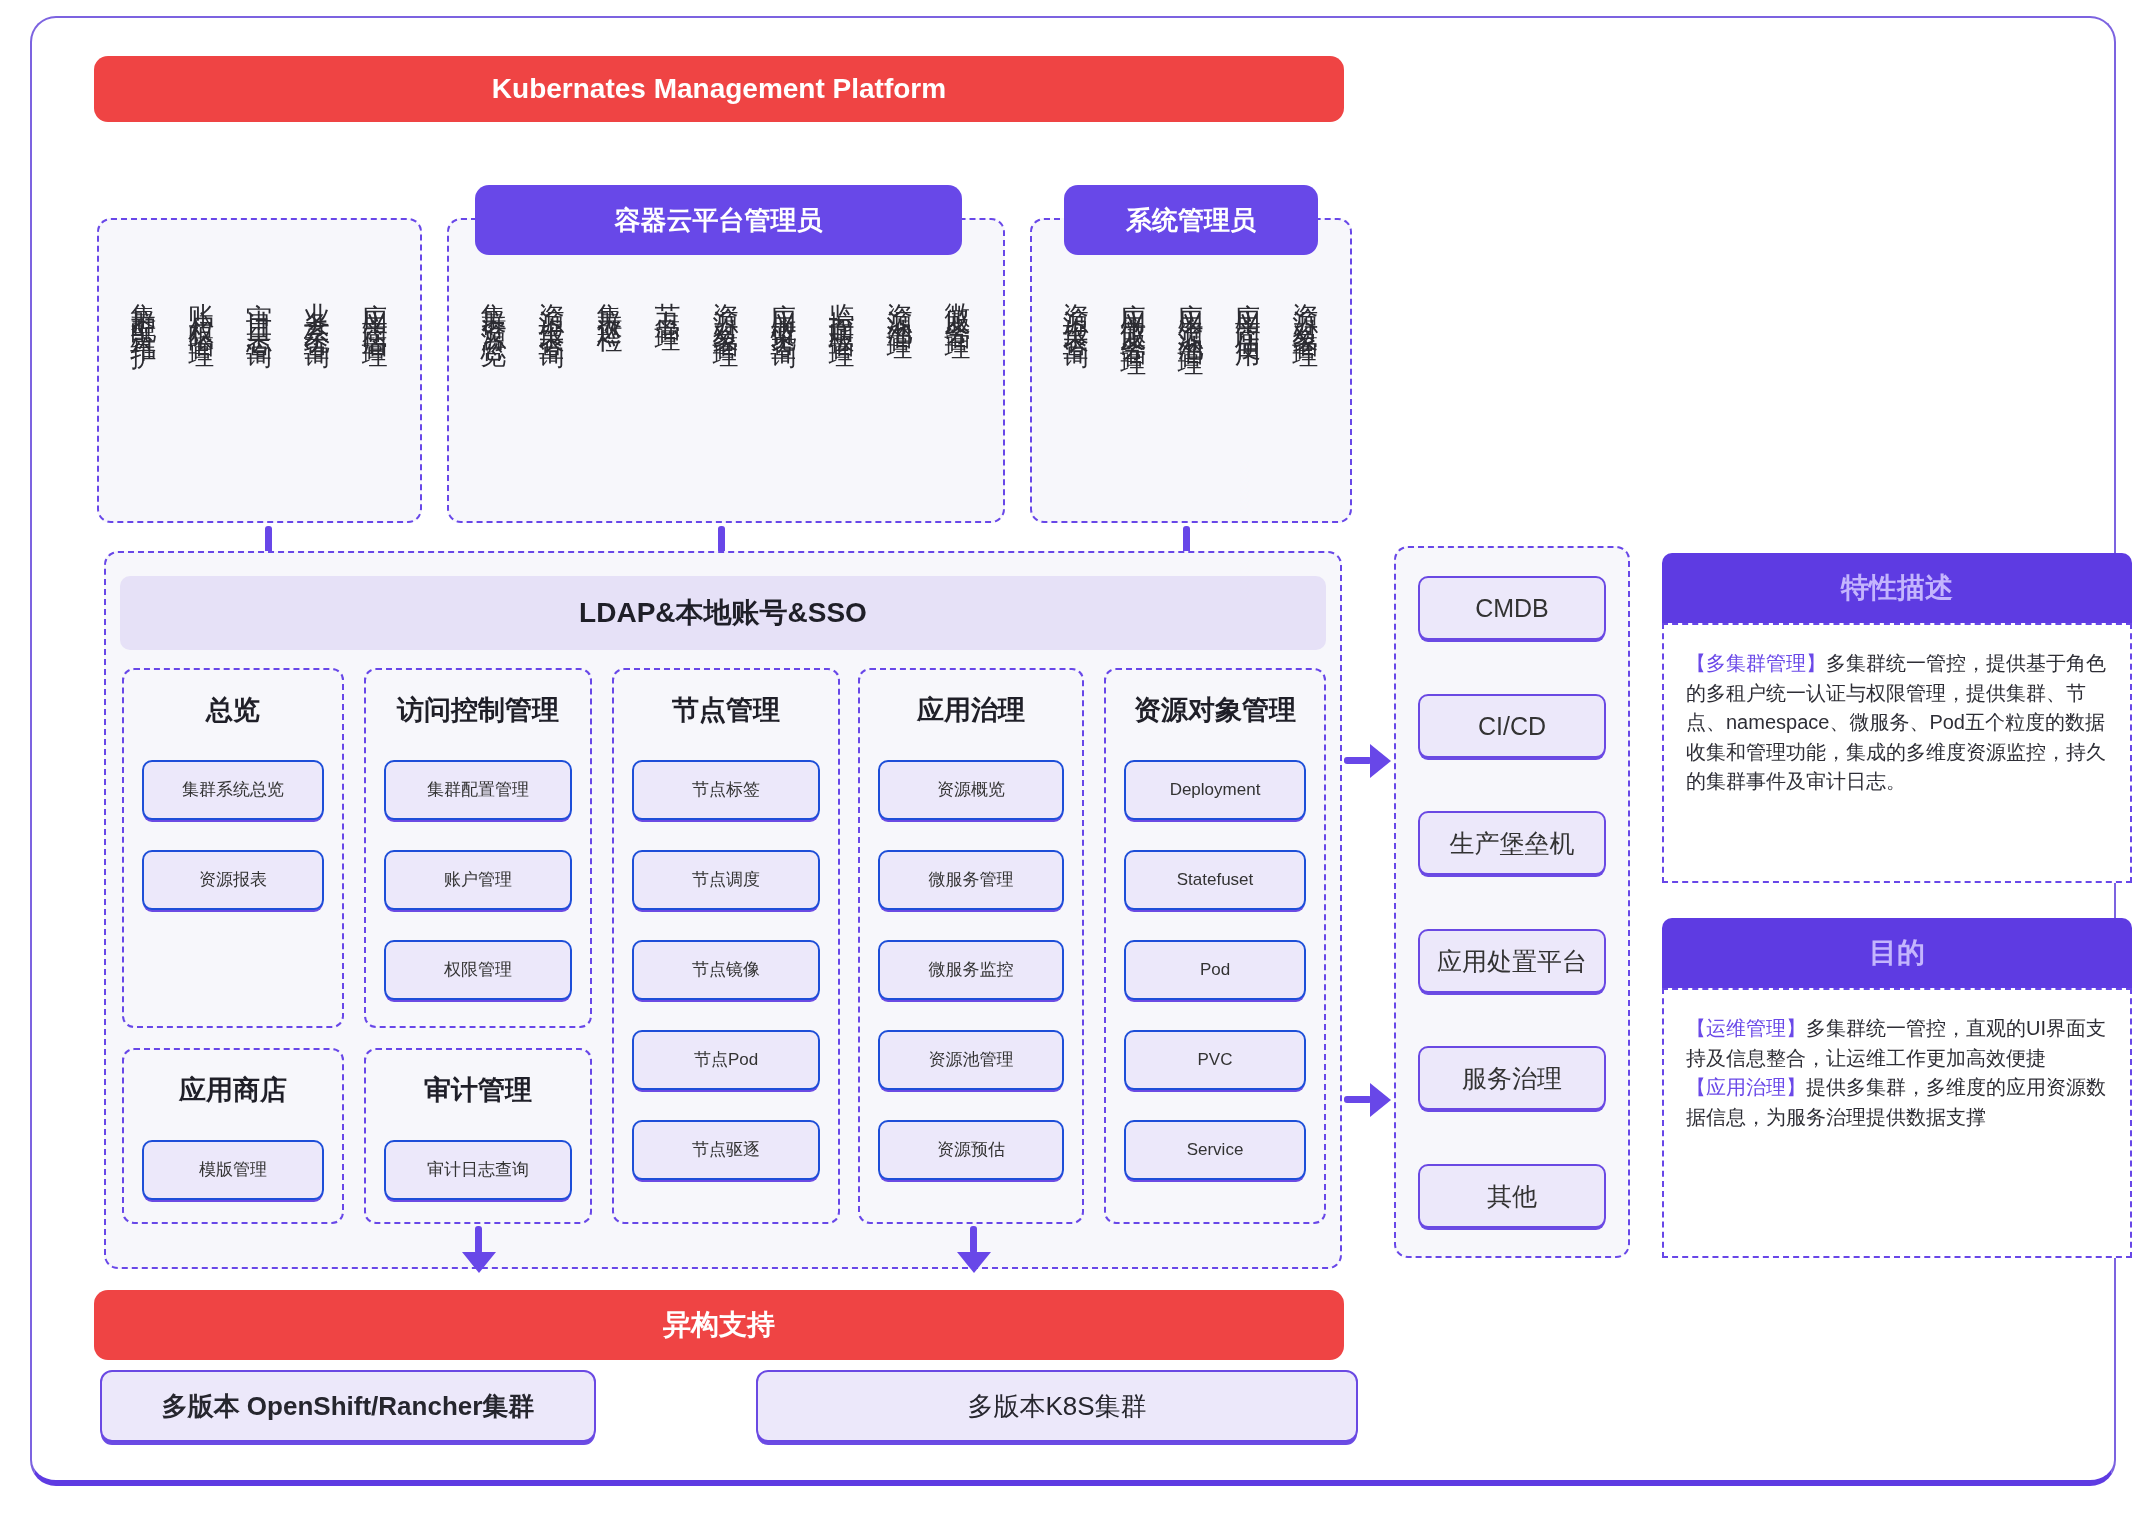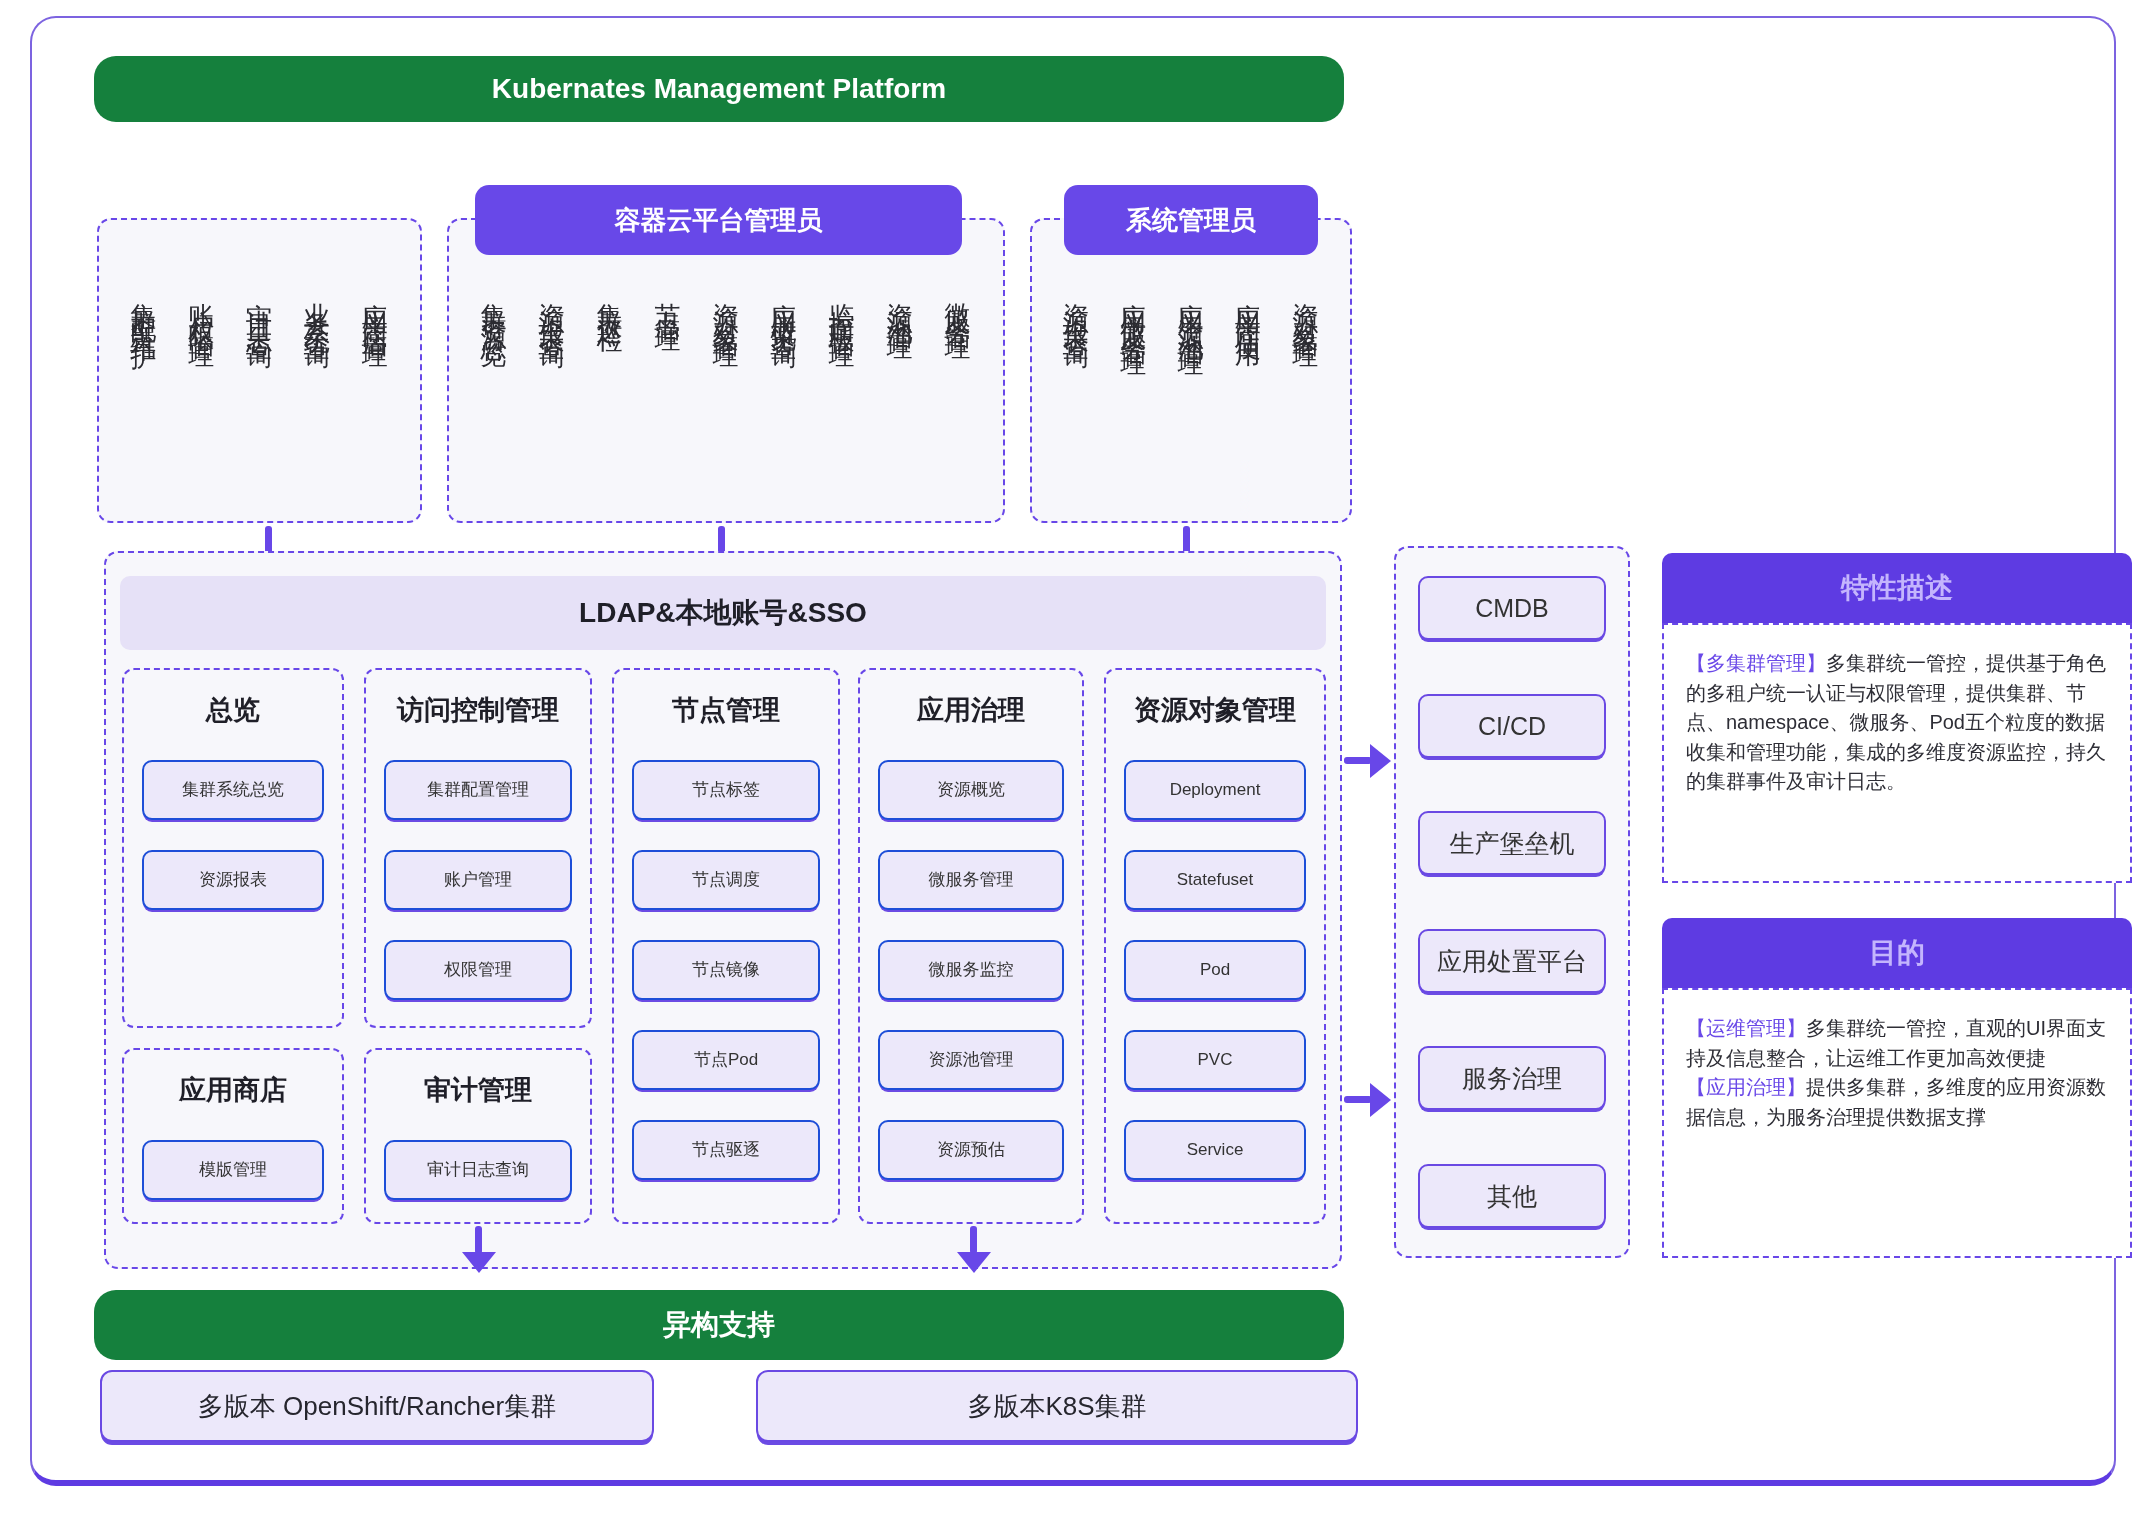--- a/index.html
+++ b/index.html
@@ -4,21 +4,21 @@
 <style>
   html,body{margin:0;padding:0;background:#ffffff;}
   body{width:2144px;height:1540px;position:relative;overflow:hidden;
        font-family:"Liberation Sans","DejaVu Sans",sans-serif;color:#2e2e36;}
 
   
   .outer{position:absolute;left:30px;top:16px;width:2082px;height:1462px;
          border:2px solid #7c63e0;border-bottom:6px solid #5e3be2;border-radius:26px;background:#fff;}
 
   
-  .banner{position:absolute;background:#15803d;color:#fff;font-weight:700;text-align:center;border-radius:22px;}
+  .banner{position:absolute;background:#ef4444;color:#fff;font-weight:700;text-align:center;border-radius:14px;}
   .top-banner{left:62px;top:38px;width:1250px;height:66px;line-height:66px;font-size:28px;}
   .hetero-banner{left:62px;top:1272px;width:1250px;height:70px;line-height:70px;font-size:28px;}
 
   
   .role-dash{position:absolute;border:2px dashed #6847e8;border-radius:14px;background:#f7f7fb;
              display:flex;justify-content:space-evenly;align-items:flex-start;
              padding-top:62px;box-sizing:border-box;}
   .r1{left:65px;top:200px;width:325px;height:305px;}
   .r2{left:415px;top:200px;width:558px;height:305px;}
   .r3{left:998px;top:200px;width:322px;height:305px;}
@@ -79,21 +79,21 @@
   .panel-body{position:absolute;border:2px dashed #6847e8;background:#fff;box-sizing:border-box;
               padding:24px 22px;font-size:20px;line-height:1.48;color:#2e2e36;}
   .pb-f{left:1630px;top:605px;width:470px;height:260px;}
   .pb-p{left:1630px;top:970px;width:470px;height:270px;}
   .tag{color:#6a49e8;}
 
   
   .cluster{position:absolute;background:#ece8fa;border:2px solid #6a49e3;border-radius:12px;
            text-align:center;font-size:26px;color:#26262e;box-sizing:border-box;
            line-height:68px;box-shadow:0 4px 0 -1px #6b4be4;}
-  .c1{left:68px;top:1352px;width:554px;height:72px;}
+  .c1{left:68px;top:1352px;width:496px;height:72px;font-weight:bold;}
   .c2{left:708px;top:1352px;width:602px;height:72px;margin-left:16px;}
 </style>
 </head>
 <body>
 
 <div class="outer">
 
   <div class="banner top-banner">
     <span>Kubernates Management Platform</span>
   </div>

